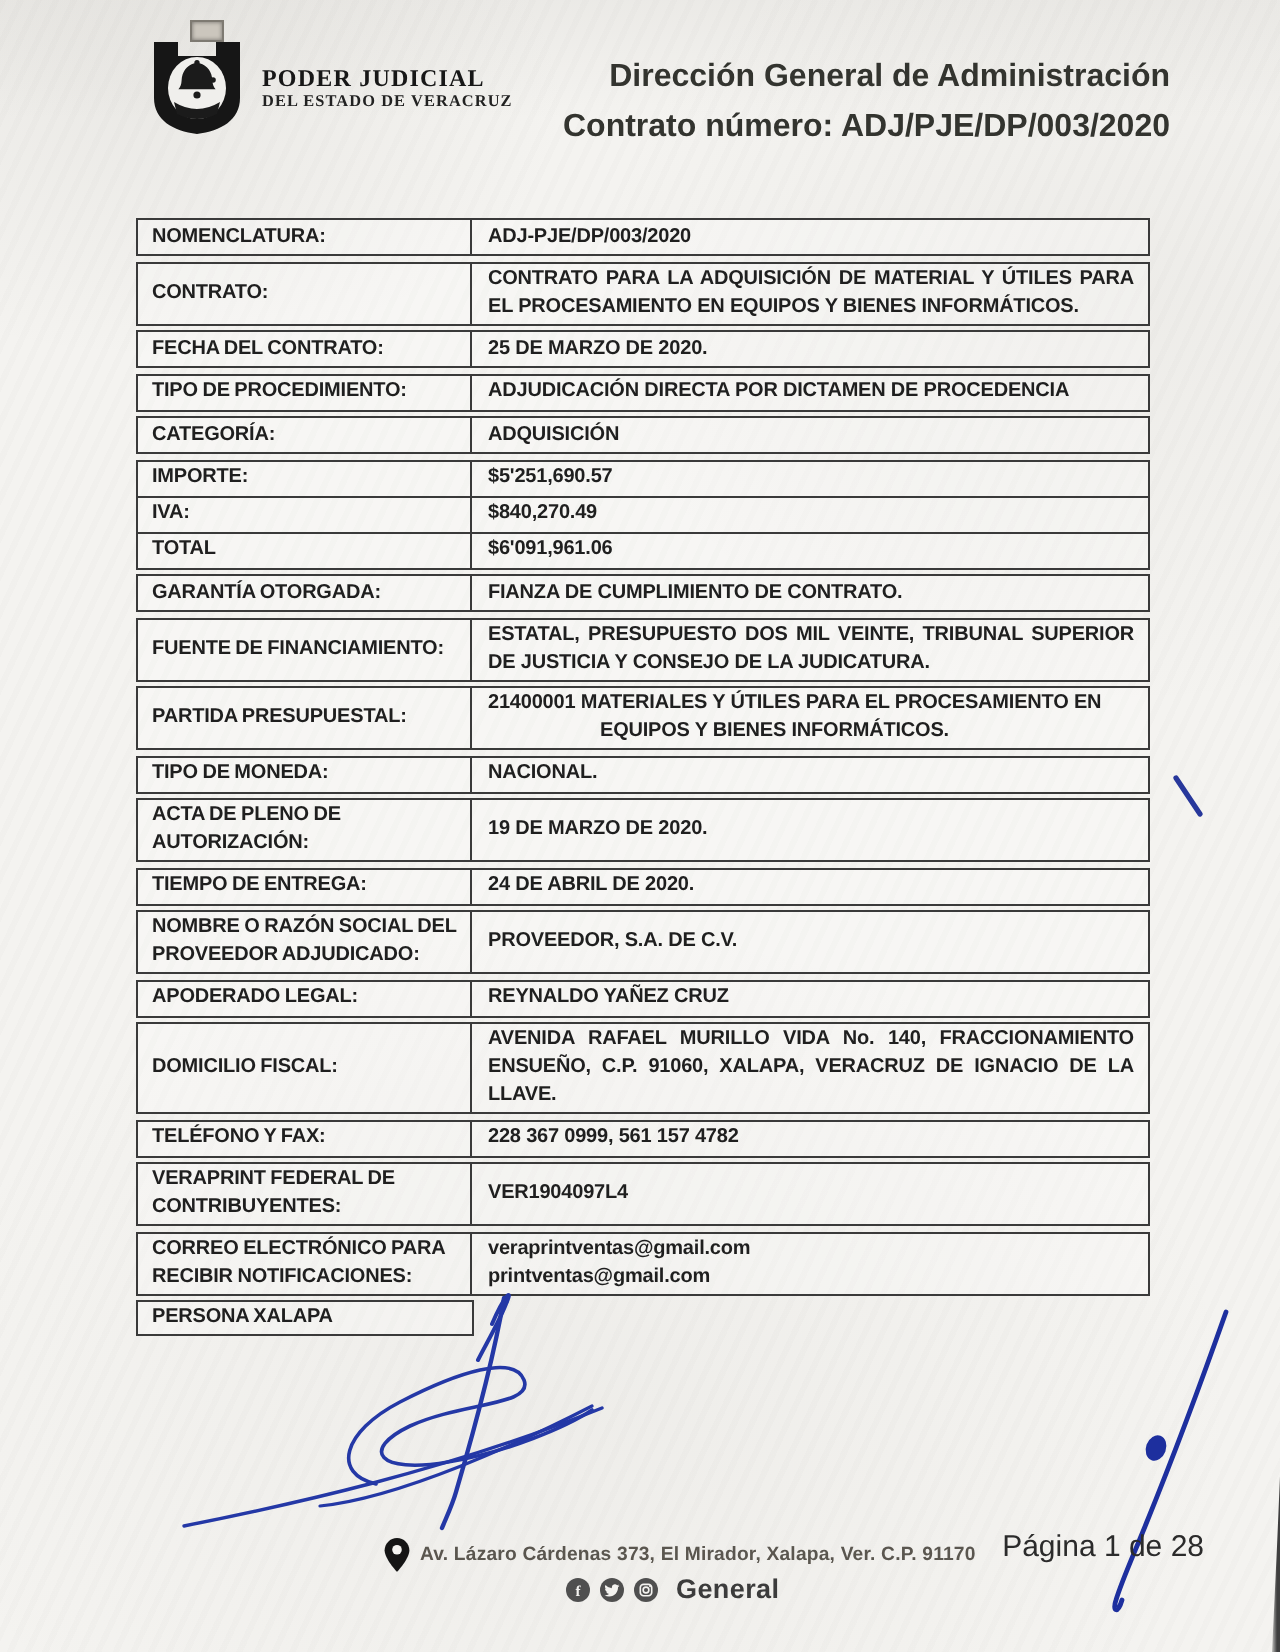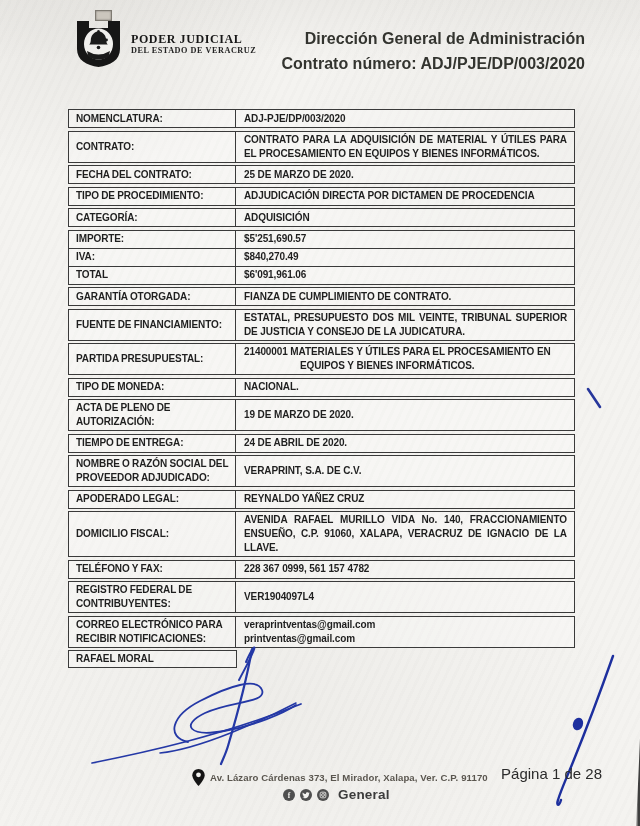--- a/index.html
+++ b/index.html
@@ -151,47 +151,47 @@
       <div class="row">
         <div class="cell-label">ACTA DE PLENO DE AUTORIZACIÓN:</div>
         <div class="cell-value">19 DE MARZO DE 2020.</div>
       </div>
       <div class="row">
         <div class="cell-label">TIEMPO DE ENTREGA:</div>
         <div class="cell-value">24 DE ABRIL DE 2020.</div>
       </div>
       <div class="row">
         <div class="cell-label">NOMBRE O RAZÓN SOCIAL DEL PROVEEDOR ADJUDICADO:</div>
-        <div class="cell-value">VERAPRINT, S.A. DE C.V.</div>
+        <div class="cell-value">PROVEEDOR, S.A. DE C.V.</div>
       </div>
       <div class="row">
         <div class="cell-label">APODERADO LEGAL:</div>
         <div class="cell-value">REYNALDO YAÑEZ CRUZ</div>
       </div>
       <div class="row">
         <div class="cell-label">DOMICILIO FISCAL:</div>
         <div class="cell-value justify">AVENIDA RAFAEL MURILLO VIDA No. 140, FRACCIONAMIENTO ENSUEÑO, C.P. 91060, XALAPA, VERACRUZ DE IGNACIO DE LA LLAVE.</div>
       </div>
       <div class="row">
         <div class="cell-label">TELÉFONO Y FAX:</div>
         <div class="cell-value">228 367 0999, 561 157 4782</div>
       </div>
       <div class="row">
-        <div class="cell-label">REGISTRO FEDERAL DE CONTRIBUYENTES:</div>
+        <div class="cell-label">VERAPRINT FEDERAL DE CONTRIBUYENTES:</div>
         <div class="cell-value">VER1904097L4</div>
       </div>
       <div class="row">
         <div class="cell-label">CORREO ELECTRÓNICO PARA RECIBIR NOTIFICACIONES:</div>
         <div class="cell-value">
           <div>veraprintventas@gmail.com</div>
           <div>printventas@gmail.com</div>
         </div>
       </div>
       <div class="row label-only">
-        <div class="cell-label">RAFAEL MORAL</div>
+        <div class="cell-label">PERSONA XALAPA</div>
       </div>
     </div>
 
   <svg class="ink" width="640" height="826" viewBox="0 0 640 826">
     <g fill="none" stroke="#2438a6" stroke-linecap="round">
 
       <path d="M246 662 C252 648 257 643 253 652 C249 662 243 672 239 680" stroke-width="2"></path>
       <path d="M252 649 C247 678 238 712 228 746 C226 753 223 759 221 764" stroke-width="2.2"></path>
 
       <path d="M188 742 C166 737 171 716 200 701 C229 686 257 677 262 690 C267 703 231 701 205 713 C180 725 189 737 224 731 C254 726 284 713 296 705" stroke-width="1.8"></path>

